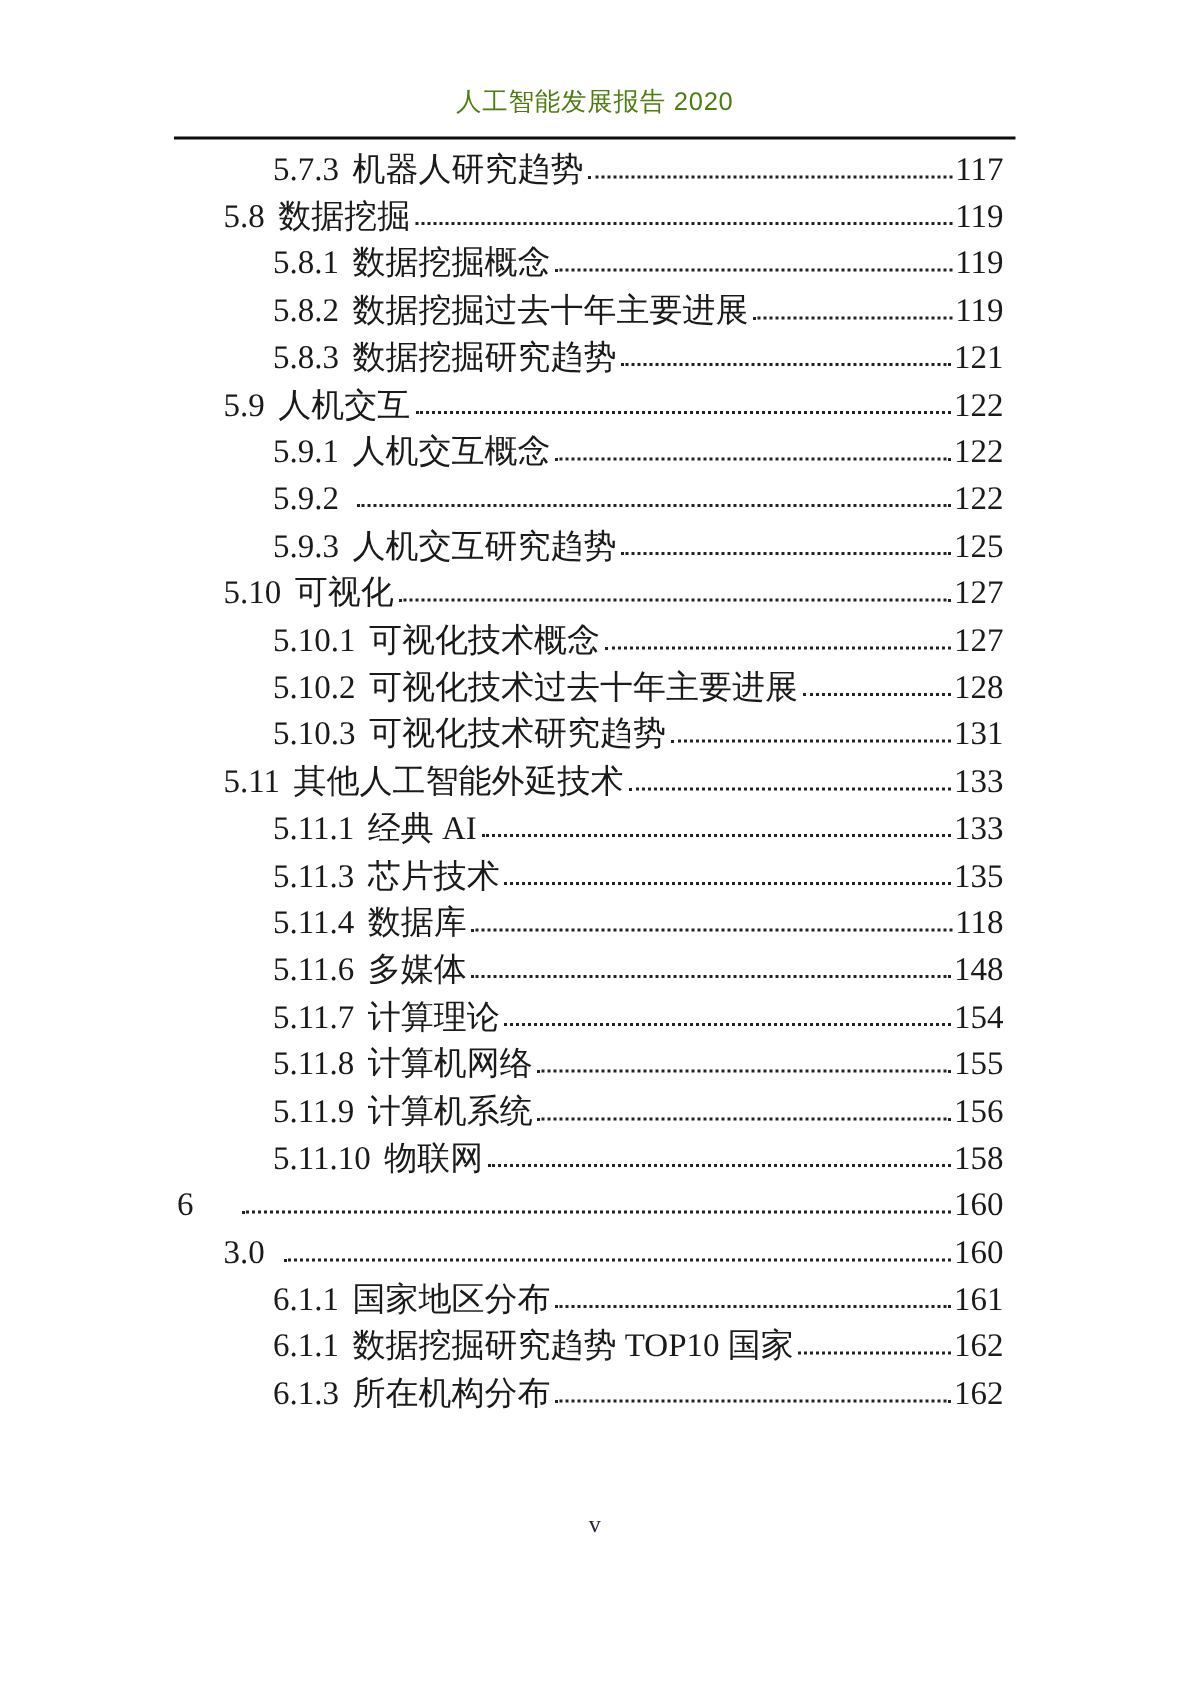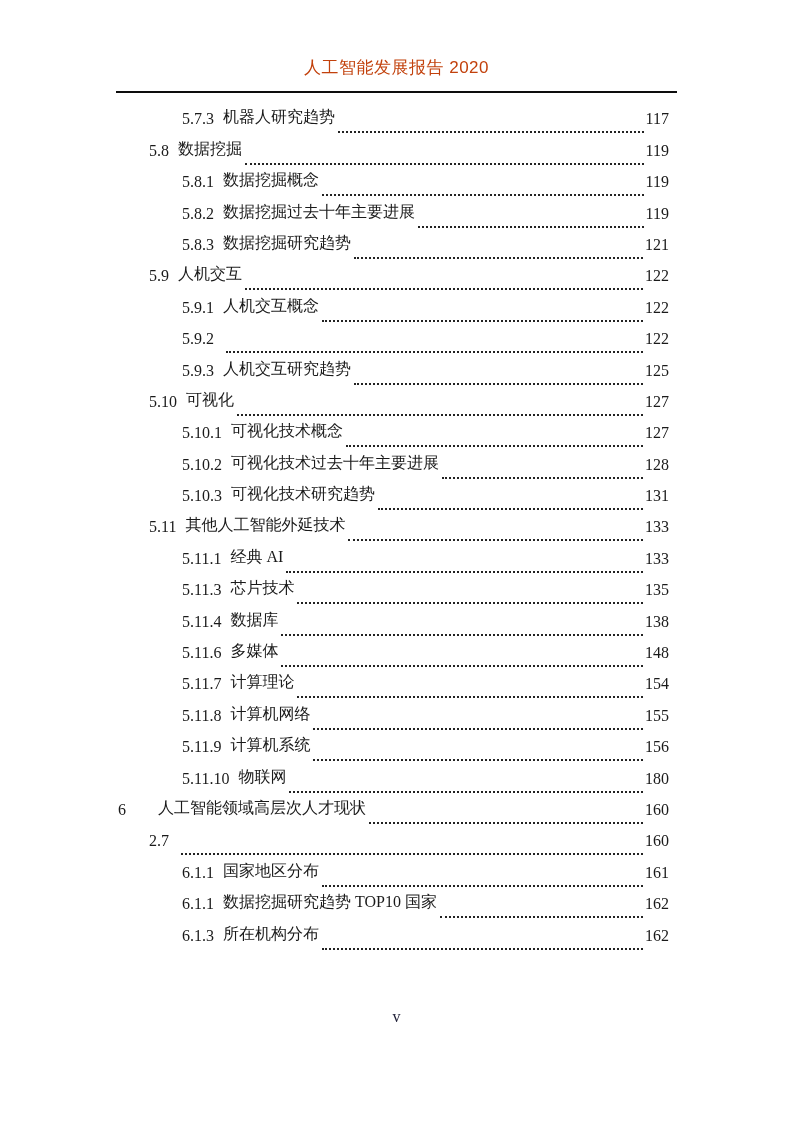--- a/index.html
+++ b/index.html
@@ -16,41 +16,41 @@
   }
   .running-header {
     position: absolute;
     top: 56px;
     left: 0;
     width: 793px;
     text-align: center;
     font-family: "Liberation Sans", "DejaVu Sans", sans-serif;
     font-size: 17px;
     letter-spacing: 0.5px;
-    color: #c2410c;
+    color: #4d7c0f;
   }
   .header-rule {
     position: absolute;
     top: 91px;
     left: 116px;
     width: 561px;
     height: 2.4px;
     background: #0d0d0d;
   }
   .toc-list {
     position: absolute;
     top: 97px;
     left: 116px;
     width: 553px;
   }
   .toc-row {
     display: flex;
-    align-items: flex-end;
+    align-items: center;
     height: 31.4px;
-    font-size: 16px;
+    font-size: 22px;
     white-space: nowrap;
     cursor: pointer;
   }
   .toc-row .num {
     flex: 0 0 auto;
     margin-right: 9px;
   }
   .toc-row.level-1 { padding-left: 2px; }
   .toc-row.level-1 .num { min-width: 31px; }
   .toc-row.level-2 { padding-left: 33px; }
@@ -179,21 +179,21 @@
       <div class="toc-row level-3">
     <span class="num">5.11.3</span>
     <span class="title">芯片技术</span>
     <span class="leader"></span>
     <span class="page-num">135</span>
   </div>
       <div class="toc-row level-3">
     <span class="num">5.11.4</span>
     <span class="title">数据库</span>
     <span class="leader"></span>
-    <span class="page-num">138</span>
+    <span class="page-num">118</span>
   </div>
       <div class="toc-row level-3">
     <span class="num">5.11.6</span>
     <span class="title">多媒体</span>
     <span class="leader"></span>
     <span class="page-num">148</span>
   </div>
       <div class="toc-row level-3">
     <span class="num">5.11.7</span>
     <span class="title">计算理论</span>
@@ -209,30 +209,29 @@
       <div class="toc-row level-3">
     <span class="num">5.11.9</span>
     <span class="title">计算机系统</span>
     <span class="leader"></span>
     <span class="page-num">156</span>
   </div>
       <div class="toc-row level-3">
     <span class="num">5.11.10</span>
     <span class="title">物联网</span>
     <span class="leader"></span>
-    <span class="page-num">180</span>
+    <span class="page-num">158</span>
   </div>
       <div class="toc-row level-1">
     <span class="num">6</span>
-    <span class="title">人工智能领域高层次人才现状</span>
     <span class="leader"></span>
     <span class="page-num">160</span>
   </div>
       <div class="toc-row level-2">
-    <span class="num">2.7</span>
+    <span class="num">3.0</span>
     <span class="leader"></span>
     <span class="page-num">160</span>
   </div>
       <div class="toc-row level-3">
     <span class="num">6.1.1</span>
     <span class="title">国家地区分布</span>
     <span class="leader"></span>
     <span class="page-num">161</span>
   </div>
       <div class="toc-row level-3">

